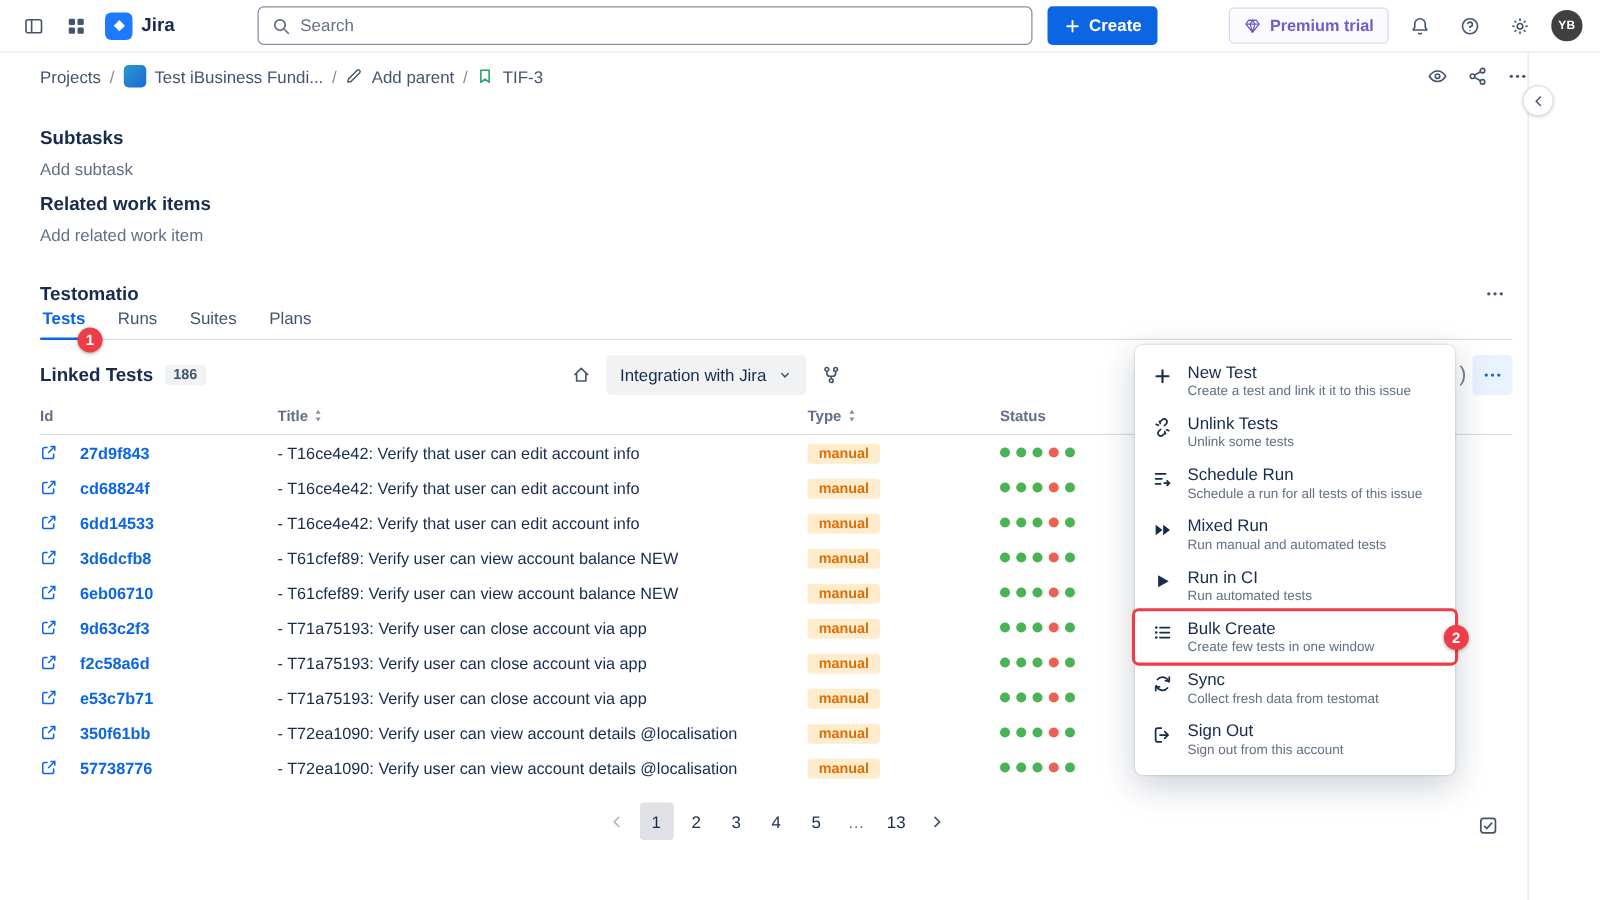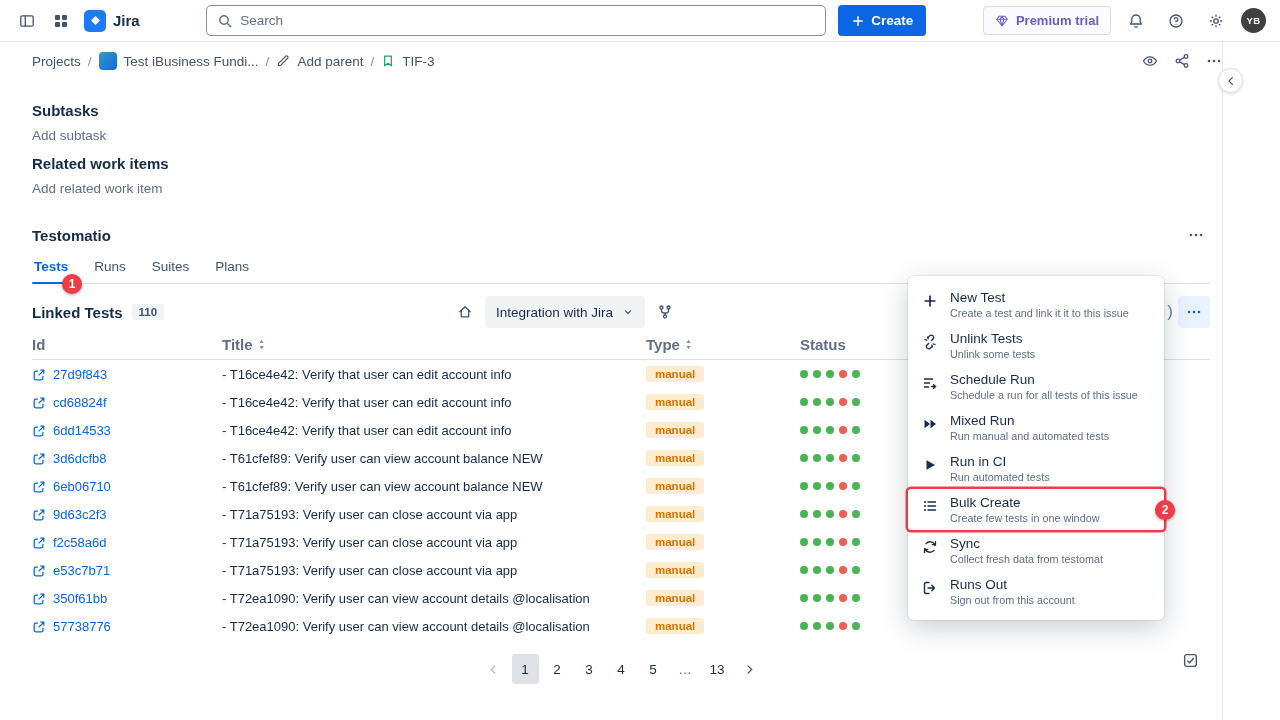--- a/index.html
+++ b/index.html
@@ -33,44 +33,44 @@
 .proj-ava{width:18px;height:18px;border-radius:4px;background:linear-gradient(135deg,#2c9bc7,#1868db);display:inline-block}
 .crumb-ic{color:#44546f;display:inline-flex}
 .crumb-ic.green{color:#22a06b}
 .crumb-actions{margin-left:auto;display:flex;gap:16px;color:#44546f;align-items:center}
 
 .main{padding:0 70px 0 32px;position:relative}
 .h-sub{font-size:15px;font-weight:700;margin-top:24px;color:#172b4d}
 .muted{color:#626f86;font-size:13.5px;margin-top:9px}
 .testo-head{display:flex;align-items:center;margin-top:27px}
 .dots-btn{margin-left:auto;color:#44546f;width:28px;height:24px;display:flex;align-items:center;justify-content:center}
-.tabs{display:flex;gap:22px;margin-top:12px;border-bottom:1px solid #dcdfe4;position:relative}
+.tabs{display:flex;gap:22px;margin-top:0;border-bottom:1px solid #dcdfe4;position:relative}
 .tab{font-size:13.5px;color:#44546f;padding:0 2px 9px;position:relative;cursor:pointer}
 .tab.active{color:var(--blue,#0c66e4);font-weight:600}
 .tab.active::after{content:"";position:absolute;left:0;right:0;bottom:-1px;height:2.5px;background:var(--blue,#0c66e4);border-radius:2px}
 .linked-row{position:relative;display:flex;align-items:center;margin-top:12px;height:32px}
 .linked-title{font-size:15px;font-weight:600}
 .count-badge{margin-left:9px;background:#f1f2f4;color:#44546f;font-size:11.5px;font-weight:600;padding:2px 7px;border-radius:3px}
 .integration-group{position:absolute;left:425px;display:flex;align-items:center;gap:12px}
 .home-btn{color:#44546f}
 .integration-select{display:flex;align-items:center;gap:9px;background:#f1f2f4;border-radius:4px;height:32px;padding:0 11px;font-size:13.5px;color:#172b4d}
 .integration-select .icon{color:#44546f}
 .fork-btn{color:#44546f}
 .linked-actions{margin-left:auto;display:flex;align-items:center;gap:5px}
 .paren{color:#758195;font-size:17px}
 .more-btn-active{width:32px;height:32px;border-radius:4px;background:#e9f2ff;color:var(--blue,#0c66e4);display:flex;align-items:center;justify-content:center}
 
-.thead{display:flex;align-items:center;height:30px;border-bottom:1px solid #dcdfe4;font-size:15px;color:#626f86;font-weight:700;margin-top:2px}
+.thead{display:flex;align-items:center;height:30px;border-bottom:1px solid #dcdfe4;font-size:12px;color:#626f86;font-weight:700;margin-top:2px}
 .col-id{width:190px}
 .col-title{width:424px;display:flex;align-items:center;gap:5px}
 .col-type{width:154px;display:flex;align-items:center;gap:5px}
 .col-status{flex:1}
 .sort{color:#8590a2}
 .trow{display:flex;align-items:center;height:28px;font-size:13px}
-.c-id{width:190px;display:flex;align-items:flex-end;gap:7px;color:var(--blue,#0c66e4);font-weight:400}
+.c-id{width:190px;display:flex;align-items:center;gap:18px;color:var(--blue,#0c66e4);font-weight:700}
 .c-id .icon{color:var(--blue,#0c66e4)}
 .c-title{width:424px;color:#172b4d;white-space:nowrap;overflow:hidden}
 .c-type{width:154px}
 .pill{display:inline-block;background:var(--manual-bg,#ffeccd);color:var(--manual-tx,#d97008);font-size:11.5px;font-weight:600;padding:2px 9px;border-radius:3px}
 .c-status{flex:1;display:flex;gap:5px;align-items:center}
 .dot{width:8px;height:8px;border-radius:50%}
 .dot.green{background:var(--green,#49b356)}
 .dot.red{background:var(--reddot,#ee6055)}
 
 .pagination{display:flex;align-items:center;justify-content:center;gap:5px;margin-top:14px}
@@ -252,21 +252,21 @@
     <div class="tabs">
         <div class="tab active">Tests</div>
         <div class="tab">Runs</div>
         <div class="tab">Suites</div>
         <div class="tab">Plans</div>
         <span class="step-badge badge-1">1</span>
       </div>
 
     <div class="linked-row">
       <span class="linked-title">Linked Tests</span>
-      <span class="count-badge">110</span>
+      <span class="count-badge">186</span>
       <div class="integration-group">
         <button class="home-btn icon">
             <svg viewBox="0 0 16 16" fill="none" stroke="currentColor" stroke-width="1.3" stroke-linejoin="round">
               <path d="m2.5 8 5.5-5.3L13.5 8M4.3 6.8v6h7.4v-6"></path>
             </svg>
           </button>
         <button class="integration-select">
           <span>Integration with Jira</span>
           <span class="icon s12">
               <svg viewBox="0 0 16 16" fill="none" stroke="currentColor" stroke-width="1.6" stroke-linecap="round">
@@ -627,21 +627,21 @@
         </div>
       </div>
       <div class="menu-item">
         <span class="icon">
           <svg viewBox="0 0 16 16" fill="none" stroke="currentColor" stroke-width="1.4" stroke-linecap="round" stroke-linejoin="round">
             <path d="M7 2.5H4.3A1.8 1.8 0 0 0 2.5 4.3v7.4a1.8 1.8 0 0 0 1.8 1.8H7"></path>
             <path d="m9.8 5.3 2.7 2.7-2.7 2.7M12.5 8H6"></path>
           </svg>
         </span>
         <div>
-          <div class="mi-title">Runs Out</div>
+          <div class="mi-title">Sign Out</div>
           <div class="mi-desc">Sign out from this account</div>
         </div>
       </div>
     </div>
 
   <div class="right-divider"></div>
   <button class="collapse-btn">
       <span class="icon">
         <svg viewBox="0 0 16 16" fill="none" stroke="currentColor" stroke-width="1.6" stroke-linecap="round">
           <path d="M9.8 3.5 5.3 8l4.5 4.5"></path>

